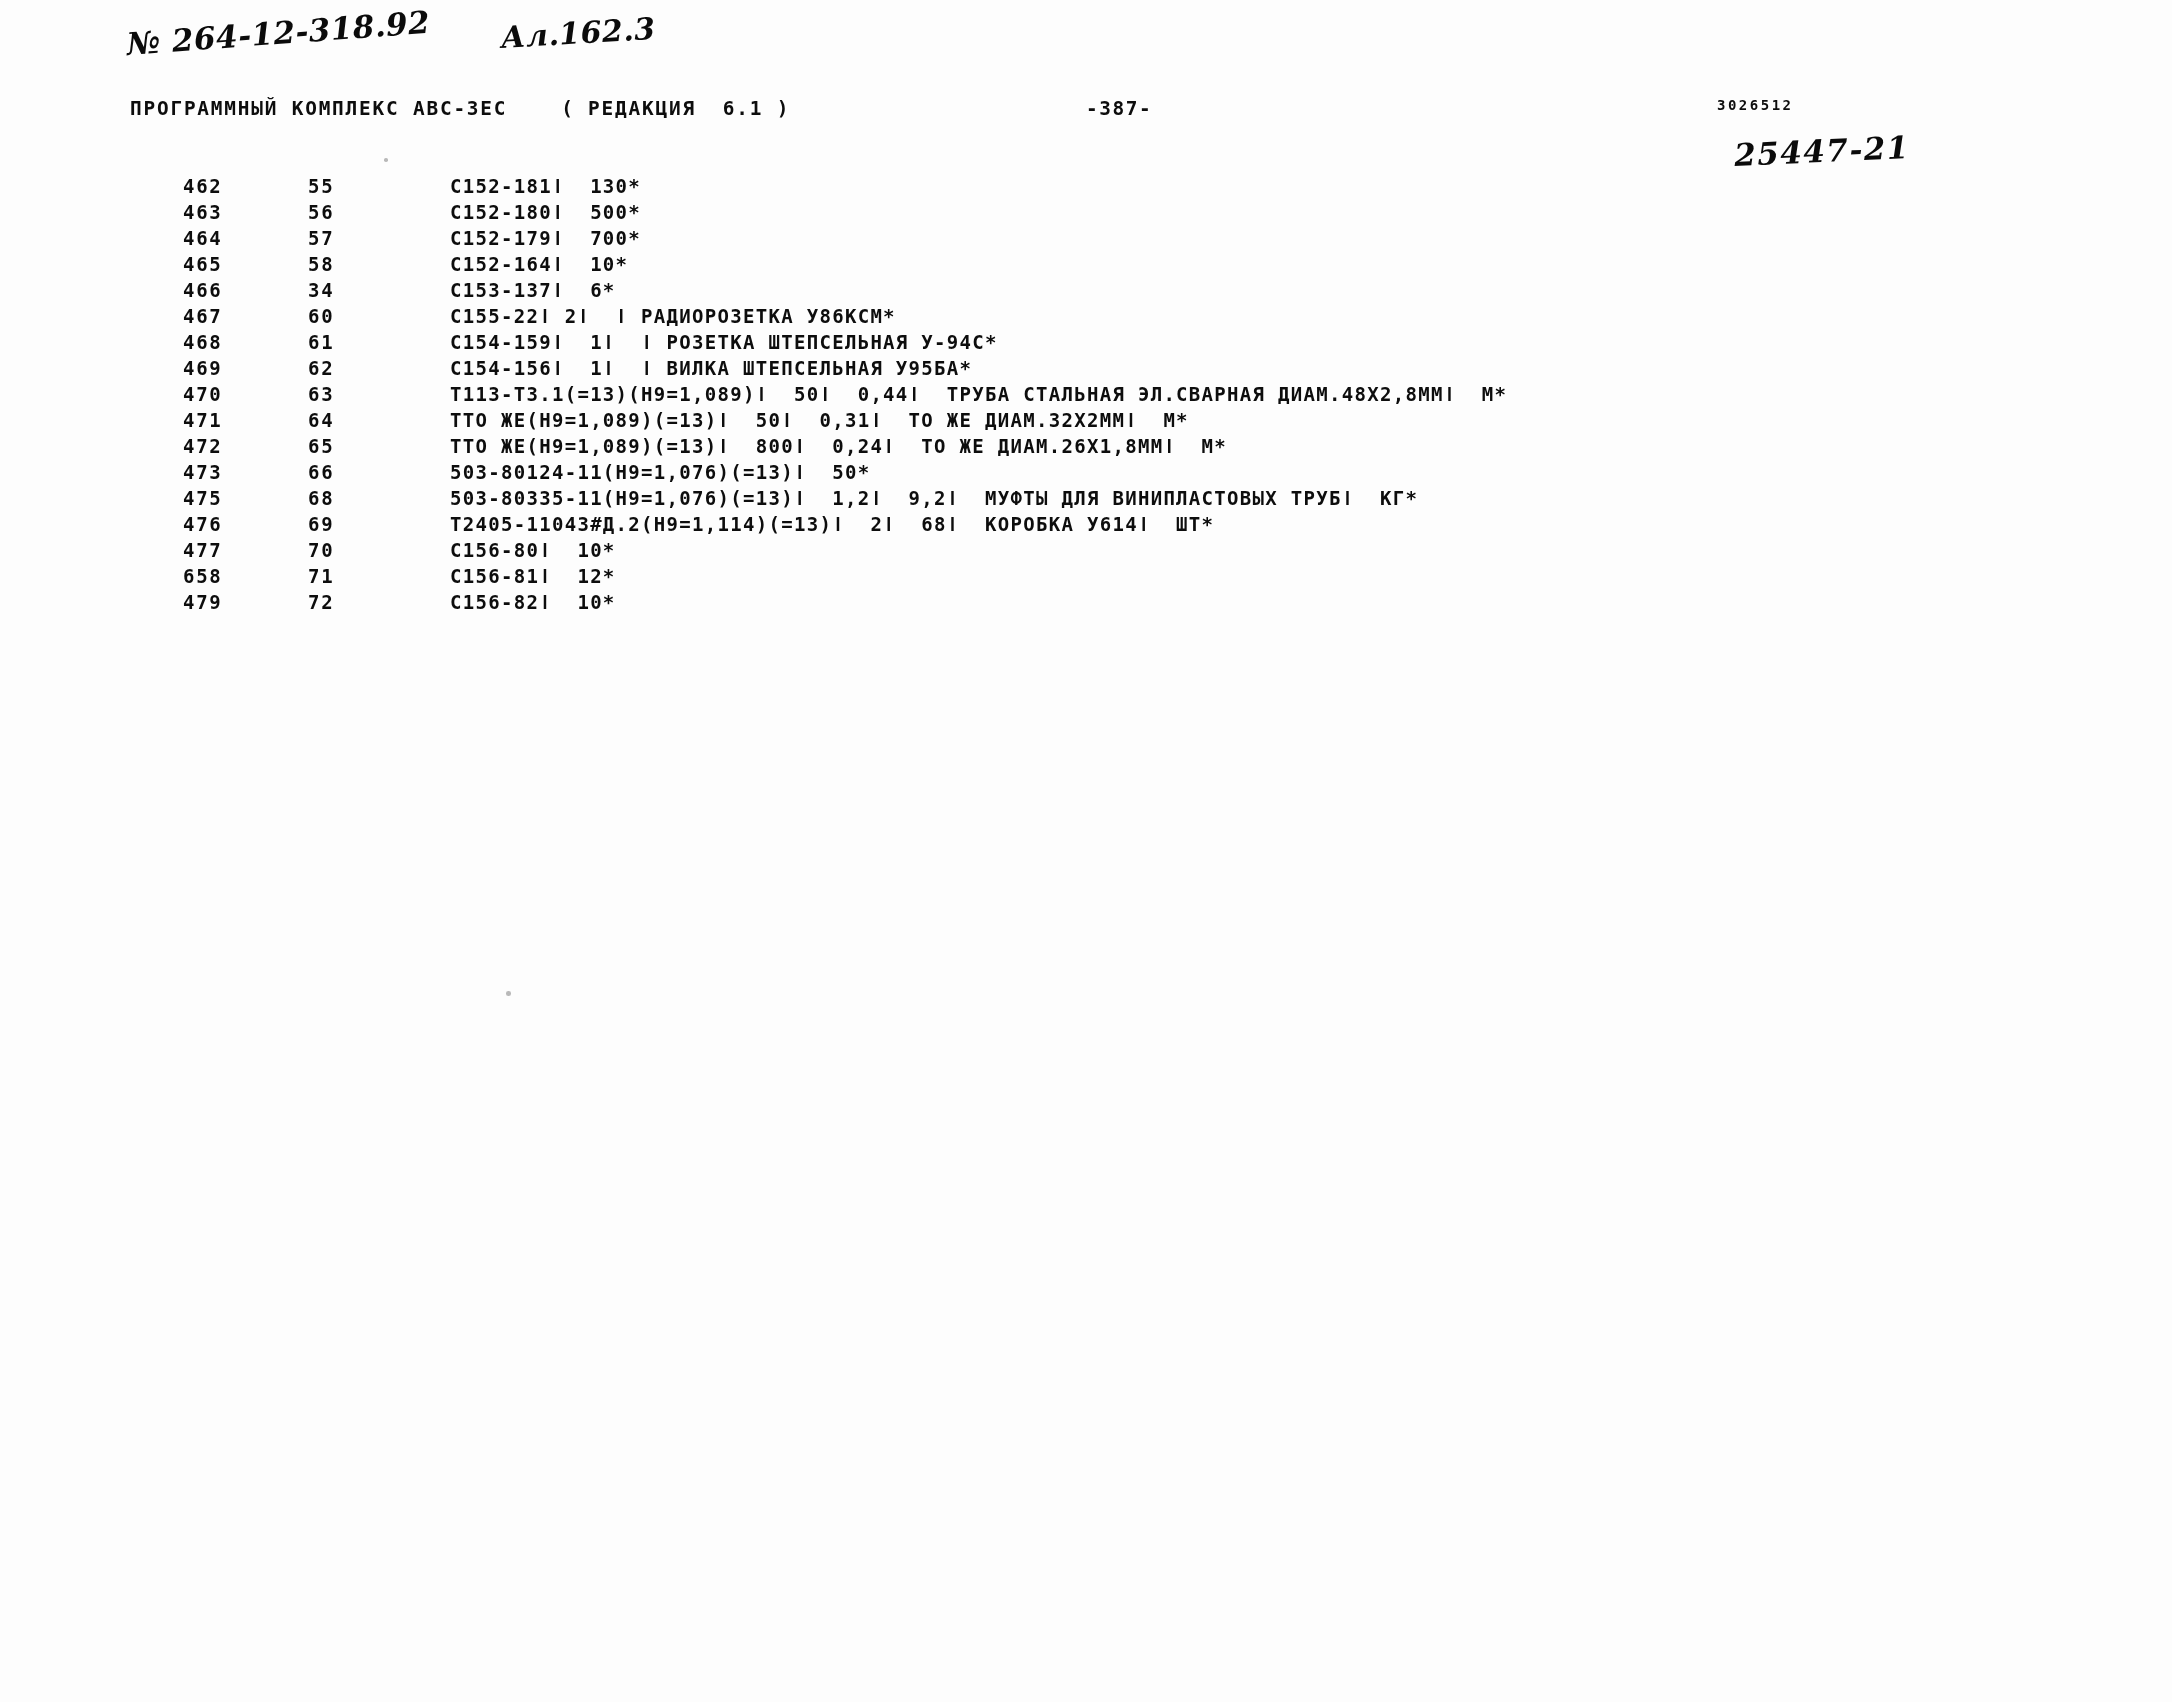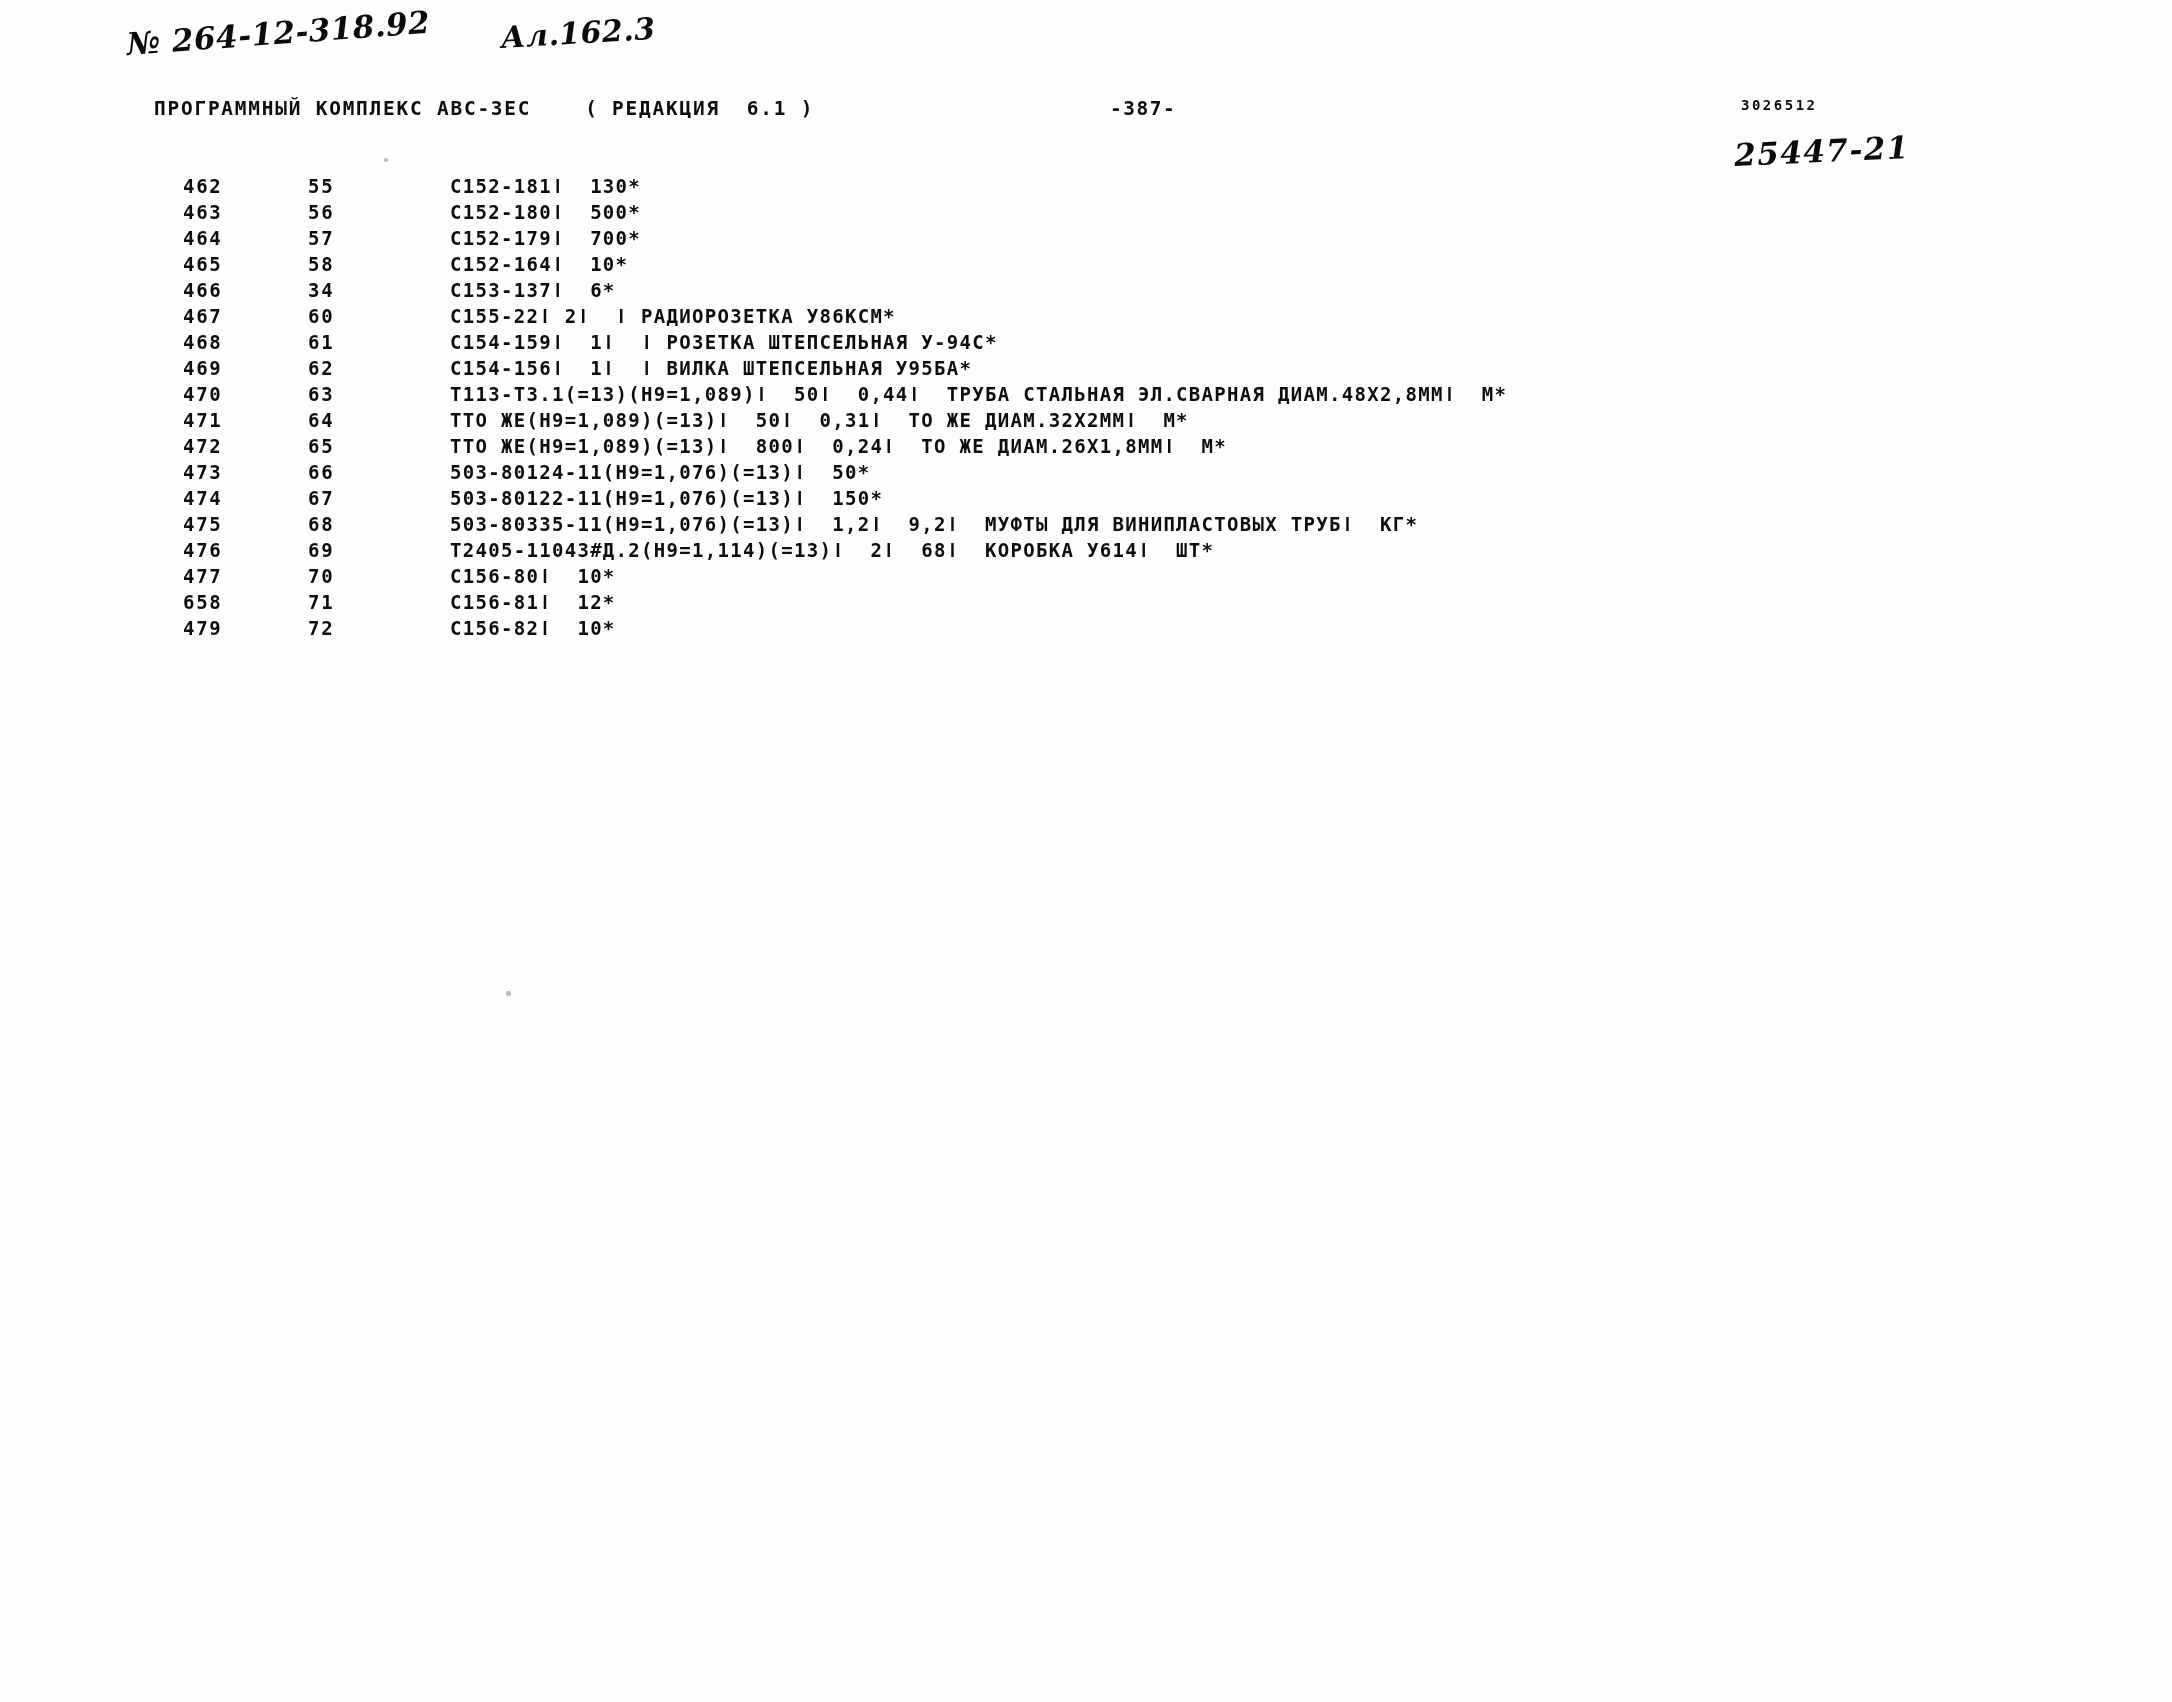--- a/index.html
+++ b/index.html
@@ -53,21 +53,20 @@
     letter-spacing: 1.5px;
   }
 
   
   .mono {
     position: absolute;
     white-space: pre;
     font-family: "DejaVu Sans Mono", "Liberation Mono", monospace;
     font-weight: 700;
     color: #0d0d0d;
-    margin-left: 24px;
     -webkit-font-smoothing: none;
   }
 
   #header-title {
     left: 130px;
     top: 97px;
     font-size: 19.4px;
     letter-spacing: 1.8px;
   }
   #page-number {
@@ -151,21 +150,20 @@
       <div class="row"><span class="cell c-line">464</span><span class="cell c-seq">57</span><span class="cell c-text">С152-179ǀ  700*</span></div>
       <div class="row"><span class="cell c-line">465</span><span class="cell c-seq">58</span><span class="cell c-text">С152-164ǀ  10*</span></div>
       <div class="row"><span class="cell c-line">466</span><span class="cell c-seq">34</span><span class="cell c-text">С153-137ǀ  6*</span></div>
       <div class="row"><span class="cell c-line">467</span><span class="cell c-seq">60</span><span class="cell c-text">С155-22ǀ 2ǀ  ǀ РАДИОРОЗЕТКА У86КСМ*</span></div>
       <div class="row"><span class="cell c-line">468</span><span class="cell c-seq">61</span><span class="cell c-text">С154-159ǀ  1ǀ  ǀ РОЗЕТКА ШТЕПСЕЛЬНАЯ У-94С*</span></div>
       <div class="row"><span class="cell c-line">469</span><span class="cell c-seq">62</span><span class="cell c-text">С154-156ǀ  1ǀ  ǀ ВИЛКА ШТЕПСЕЛЬНАЯ У95БА*</span></div>
       <div class="row"><span class="cell c-line">470</span><span class="cell c-seq">63</span><span class="cell c-text">Т113-Т3.1(=13)(Н9=1,089)ǀ  50ǀ  0,44ǀ  ТРУБА СТАЛЬНАЯ ЭЛ.СВАРНАЯ ДИАМ.48Х2,8ММǀ  М*</span></div>
       <div class="row"><span class="cell c-line">471</span><span class="cell c-seq">64</span><span class="cell c-text">ТТО ЖЕ(Н9=1,089)(=13)ǀ  50ǀ  0,31ǀ  ТО ЖЕ ДИАМ.32Х2ММǀ  М*</span></div>
       <div class="row"><span class="cell c-line">472</span><span class="cell c-seq">65</span><span class="cell c-text">ТТО ЖЕ(Н9=1,089)(=13)ǀ  800ǀ  0,24ǀ  ТО ЖЕ ДИАМ.26Х1,8ММǀ  М*</span></div>
       <div class="row"><span class="cell c-line">473</span><span class="cell c-seq">66</span><span class="cell c-text">503-80124-11(Н9=1,076)(=13)ǀ  50*</span></div>
-      <div class="row"><span class="cell c-line">474</span><span class="cell c-seq">67</span><span class="cell c-text">503-80122-11(Н9=1,076)(=13)ǀ  150*</span></div>
       <div class="row"><span class="cell c-line">475</span><span class="cell c-seq">68</span><span class="cell c-text">503-80335-11(Н9=1,076)(=13)ǀ  1,2ǀ  9,2ǀ  МУФТЫ ДЛЯ ВИНИПЛАСТОВЫХ ТРУБǀ  КГ*</span></div>
       <div class="row"><span class="cell c-line">476</span><span class="cell c-seq">69</span><span class="cell c-text">Т2405-11043#Д.2(Н9=1,114)(=13)ǀ  2ǀ  68ǀ  КОРОБКА У614ǀ  ШТ*</span></div>
       <div class="row"><span class="cell c-line">477</span><span class="cell c-seq">70</span><span class="cell c-text">С156-80ǀ  10*</span></div>
       <div class="row"><span class="cell c-line">658</span><span class="cell c-seq">71</span><span class="cell c-text">С156-81ǀ  12*</span></div>
       <div class="row"><span class="cell c-line">479</span><span class="cell c-seq">72</span><span class="cell c-text">С156-82ǀ  10*</span></div>
     </div>
 
 </div>
 
 

